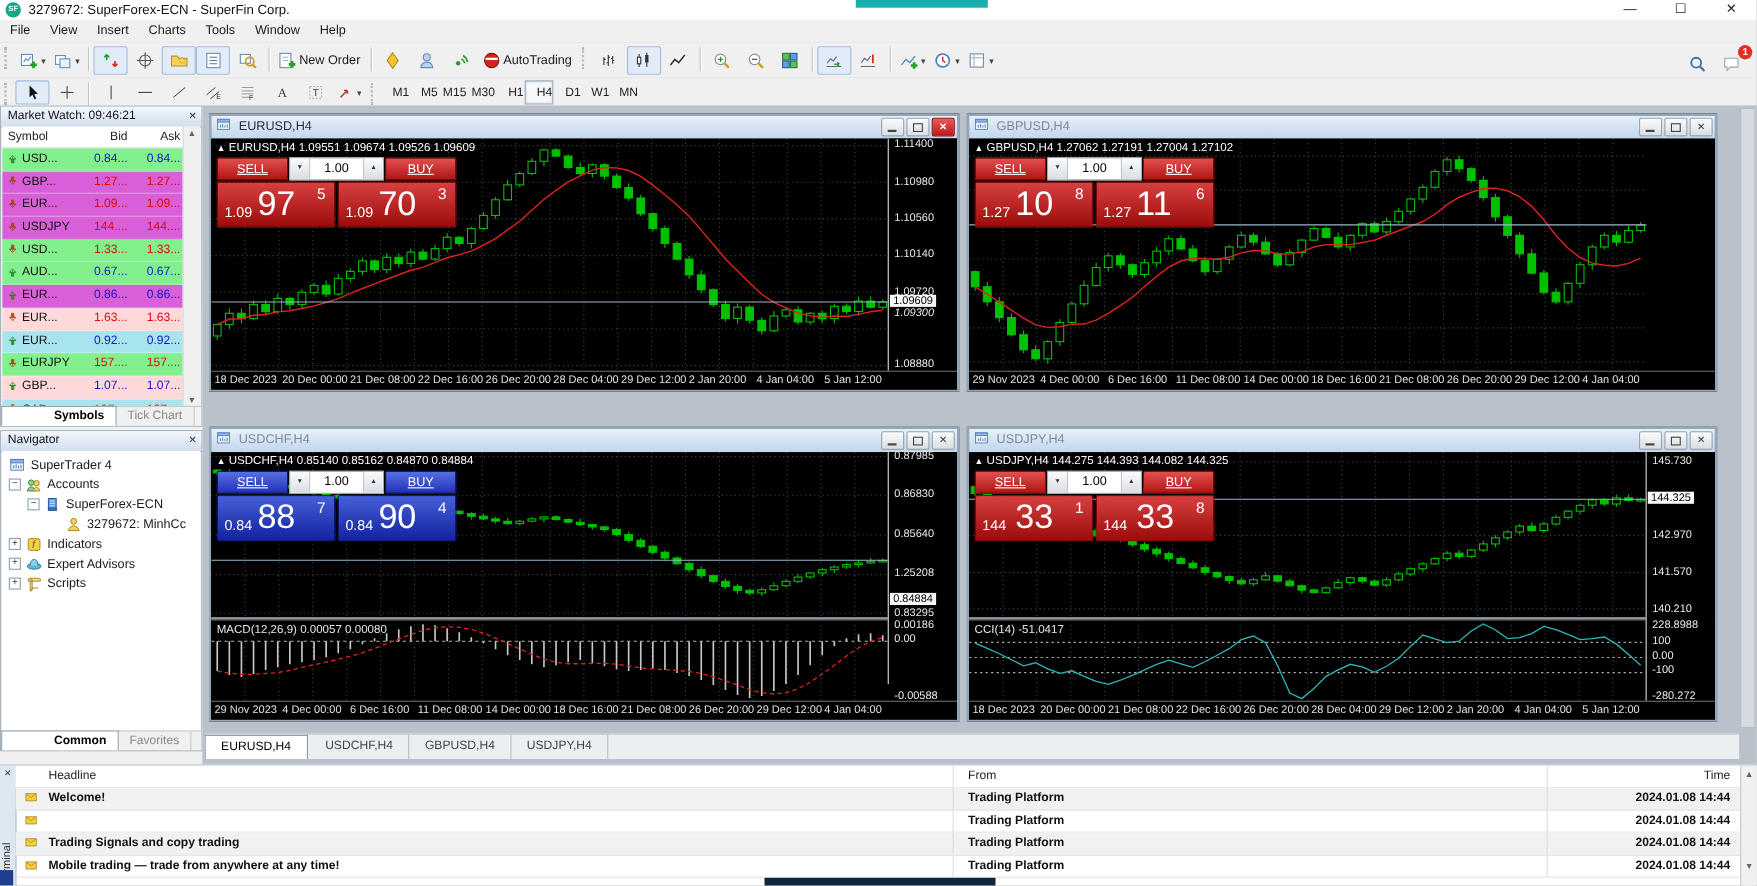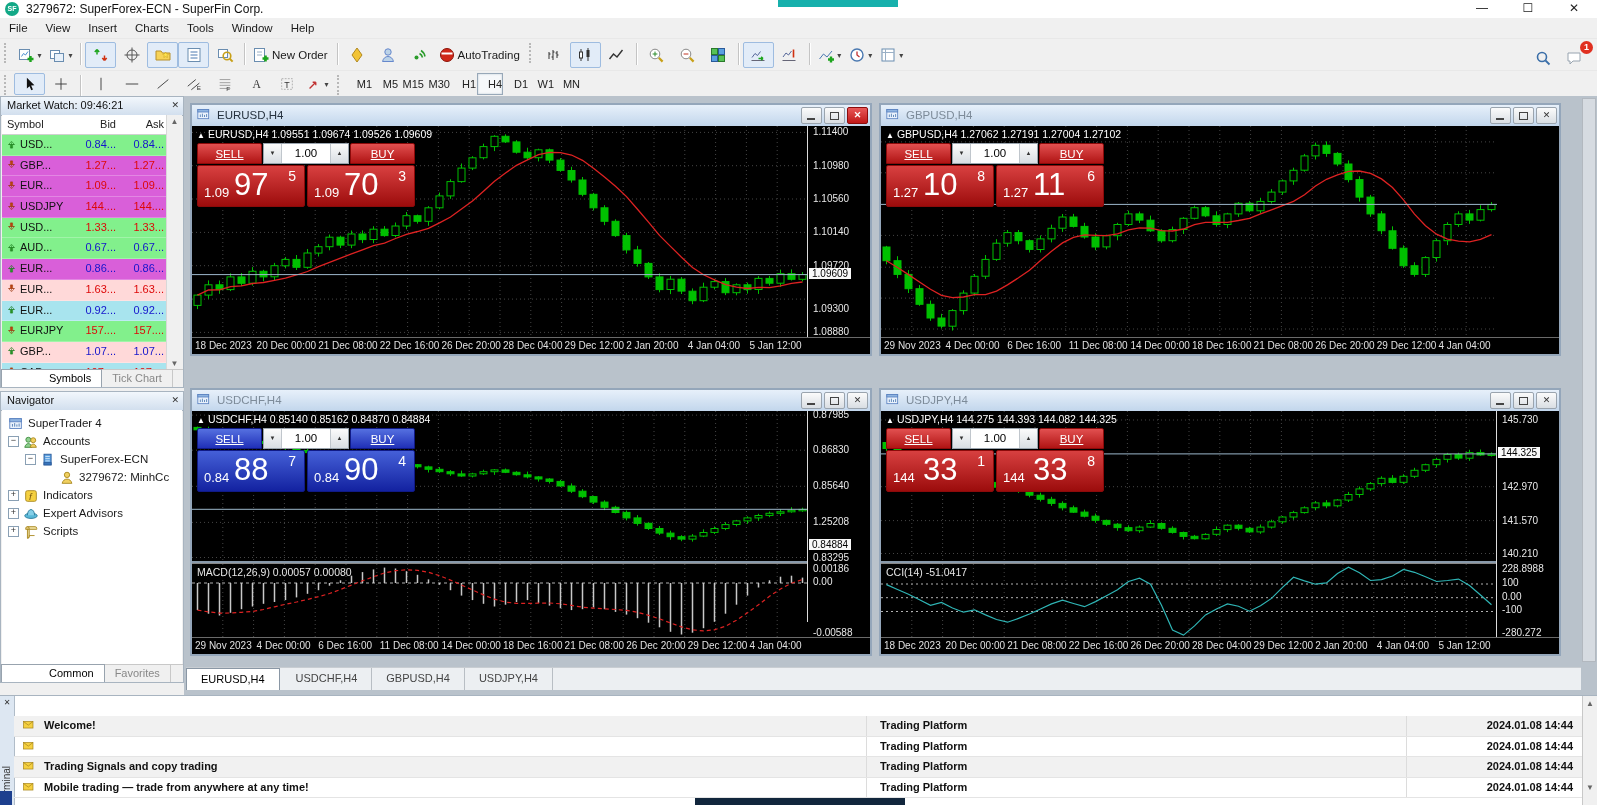--- a/index.html
+++ b/index.html
@@ -30,21 +30,21 @@
   .tf-btn{display:inline-block;min-width:24px;text-align:right;line-height:20px;margin-top:2px;font-size:11px;color:#222;border:1px solid transparent;vertical-align:top;}
   .tf-btn.active{background:#f6f8fa;border-color:#98a8b8;box-shadow:inset 0 0 2px #b8c4d0;}
   .tb-right{position:absolute;right:8px;top:3px;display:flex;align-items:center;}
   .badge{position:absolute;right:-5px;top:-5px;width:13px;height:13px;border-radius:50%;background:#e03020;color:#fff;font-size:9px;text-align:center;line-height:13px;font-weight:bold;}
   
   .panel{position:absolute;left:0;width:184px;background:#f0f0f0;border:1px solid #a8b4c0;box-sizing:border-box;}
   .panel-title{height:18px;background:linear-gradient(#f2f7fc,#d2dfee);border-bottom:1px solid #a8b4c0;line-height:17px;padding-left:6px;font-size:11px;color:#111;position:relative;}
   .panel-close{position:absolute;right:4px;top:0;font-size:9px;color:#333;line-height:17px;}
   .panel-tabs{position:absolute;left:0;right:0;bottom:0;height:17px;background:#f0f0f0;border-top:1px solid #c8c8c8;font-size:11px;display:flex;}
   .ptab{padding:0 10px;line-height:16px;color:#888;border-right:1px solid #c8c8c8;}
-  .ptab.active{background:#fff;color:#000;border:1px solid #98a3ae;border-bottom:none;margin-top:-1px;font-weight:normal;padding-left:47px;}
+  .ptab.active{background:#fff;color:#000;border:1px solid #98a3ae;border-bottom:none;margin-top:-1px;font-weight:bold;padding-left:47px;}
   
   #mw-body{position:absolute;top:18px;left:1px;right:1px;bottom:17px;background:#fff;overflow:hidden;}
   .mw-head{height:19px;border-bottom:1px solid #d0d0d0;position:relative;background:#fff;}
   .mw-head span{position:absolute;top:0;line-height:18px;font-size:11px;color:#222;}
   .mw-row{height:19.7px;position:relative;font-size:11px;border-bottom:1px solid rgba(255,255,255,.25);}
   .mw-sym{position:absolute;left:18px;top:0;line-height:19px;color:#111;}
   .mw-arrow{position:absolute;left:3px;top:2.5px;}
   .mw-bid,.mw-ask{position:absolute;top:0;line-height:19px;text-align:right;width:48px;}
   .mw-bid{left:66px;}.mw-ask{left:114px;}
   .mw-scroll{position:absolute;right:0;top:0;bottom:0;width:15px;background:#f0f0f0;border-left:1px solid #d8d8d8;font-size:8px;color:#666;text-align:center;}
@@ -691,21 +691,21 @@
                 </div>
               </div>
             </div>
           </div>
           <div class="axis" style="bottom: 16px;">
             <div class="ax-lab" style="top: 0.35206px;">1.11400</div>
             <div class="ax-lab" style="top: 33.7004px;">1.10980</div>
             <div class="ax-lab" style="top: 67.0487px;">1.10560</div>
             <div class="ax-lab" style="top: 100.397px;">1.10140</div>
             <div class="ax-lab" style="top: 133.745px;">1.09720</div>
-            <div class="ax-lab" style="top: 177px;">1.09300</div>
+            <div class="ax-lab" style="top: 153px; font-style: italic;">1.09300</div>
             <div class="ax-lab" style="top: 200.442px;">1.08880</div>
             <div class="ax-cur" style="top: 142.059px;">1.09609</div>
           </div>
           <div class="taxis" style="width: 678px;">
             <div class="t-lab" style="left: 3px;">18 Dec 2023</div>
             <div class="t-lab" style="left: 64.6px;">20 Dec 00:00</div>
             <div class="t-lab" style="left: 126.2px;">21 Dec 08:00</div>
             <div class="t-lab" style="left: 187.8px;">22 Dec 16:00</div>
             <div class="t-lab" style="left: 249.4px;">26 Dec 20:00</div>
             <div class="t-lab" style="left: 311px;">28 Dec 04:00</div>
@@ -1440,20 +1440,27 @@
           </div>
         </div>
       </div>
     </div>
 
   <div id="terminal">
     <div class="term-side">
       <div class="tclose">✕</div>
       <div class="vtext">Terminal</div>
     </div>
+    <div class="term-head">
+      <span style="left:30px;">Headline</span>
+      <span style="left:866px;">From</span>
+      <span style="right:10px;">Time</span>
+      <div class="term-colsep" style="left:852px;"></div>
+      <div class="term-colsep" style="left:1392px;"></div>
+    </div>
     <div class="term-rows" id="term-rows">
         <div class="term-row">
           <span class="env"><svg width="14" height="13" viewBox="0 0 18 18" fill="none" stroke-width="1">
               <rect x="1.5" y="3.5" width="13" height="9" fill="#f5d040" stroke="#a8861c"></rect>
               <path d="M1.5 3.5L8 8.5l6.5-5" stroke="#a8861c"></path>
             </svg></span>
           <span class="hl">Welcome!</span>
           <span class="fr">Trading Platform</span>
           <span class="tm">2024.01.08 14:44</span>
           <div class="term-colsep" style="left: 852px;"></div>

